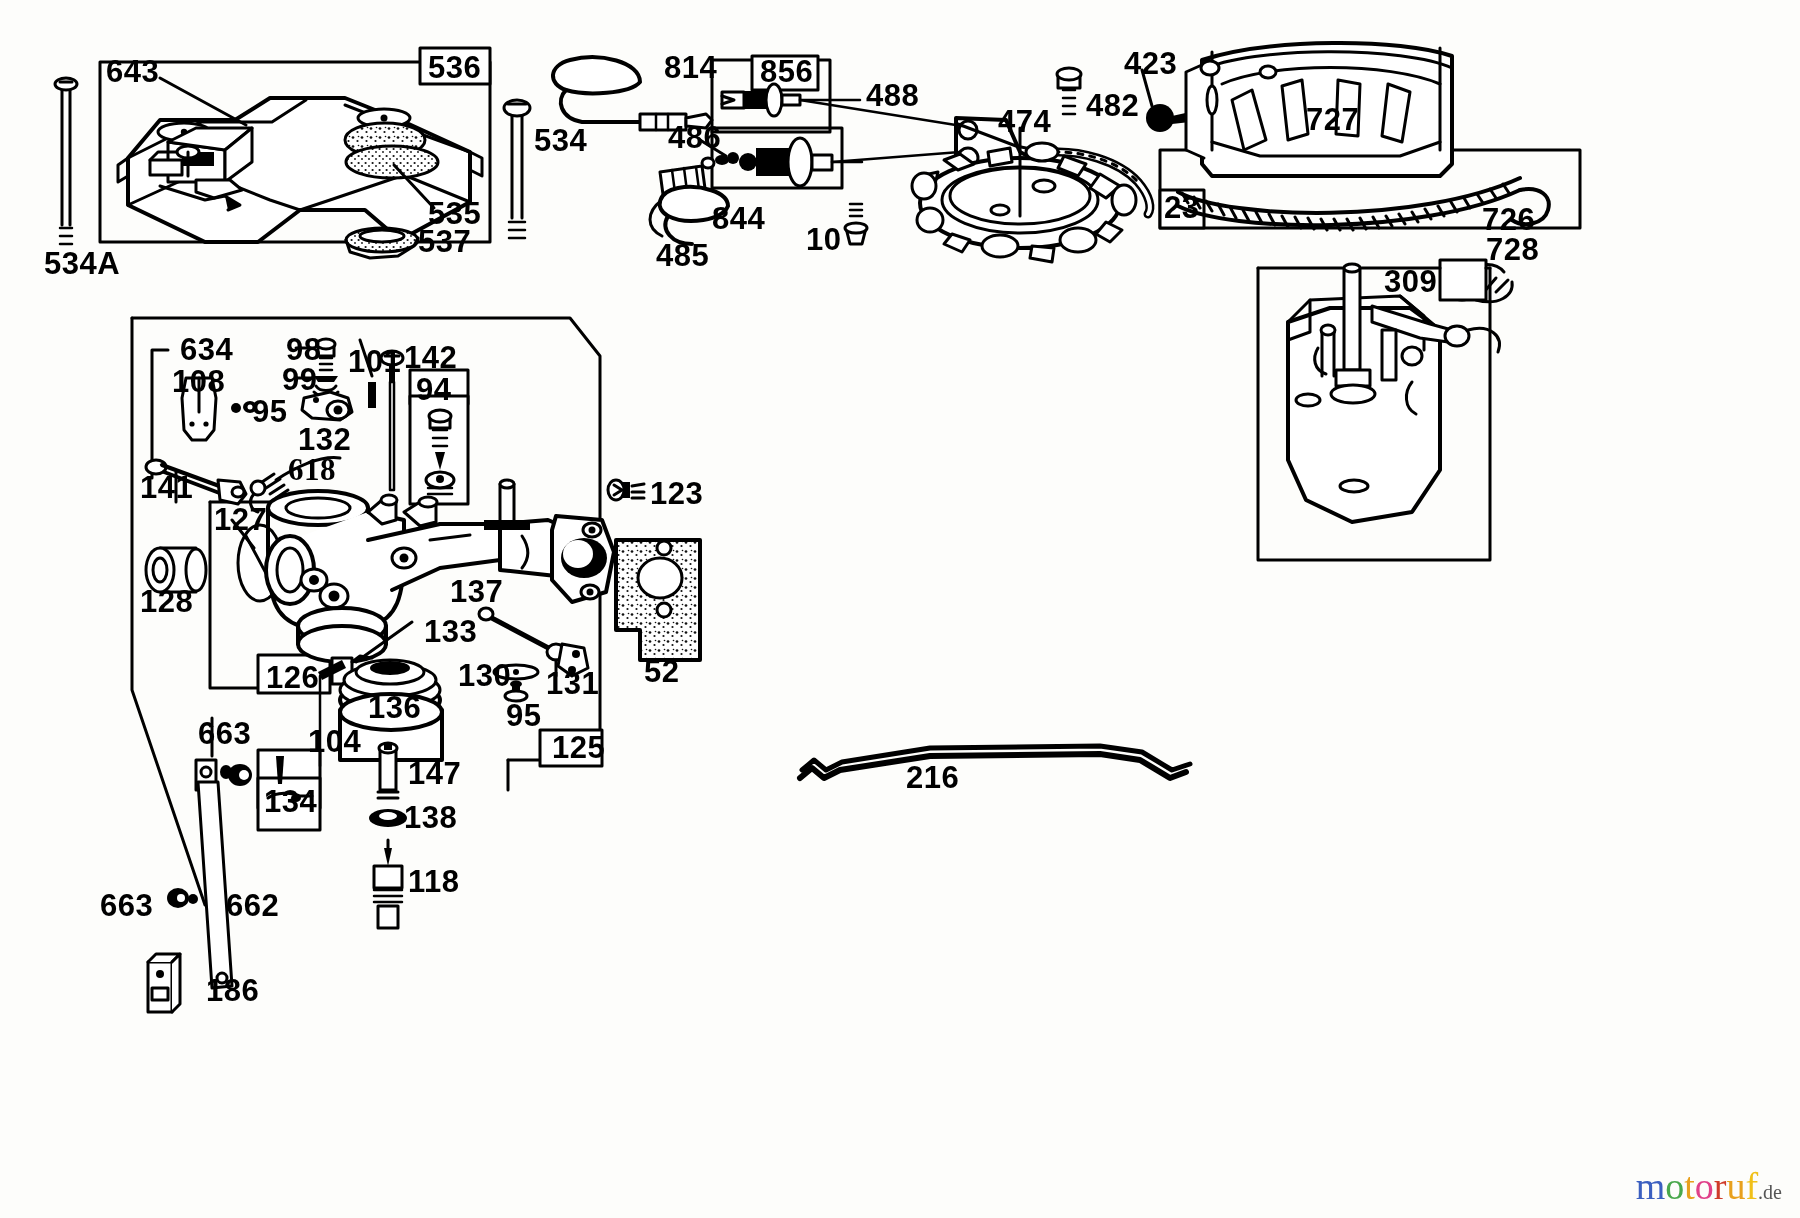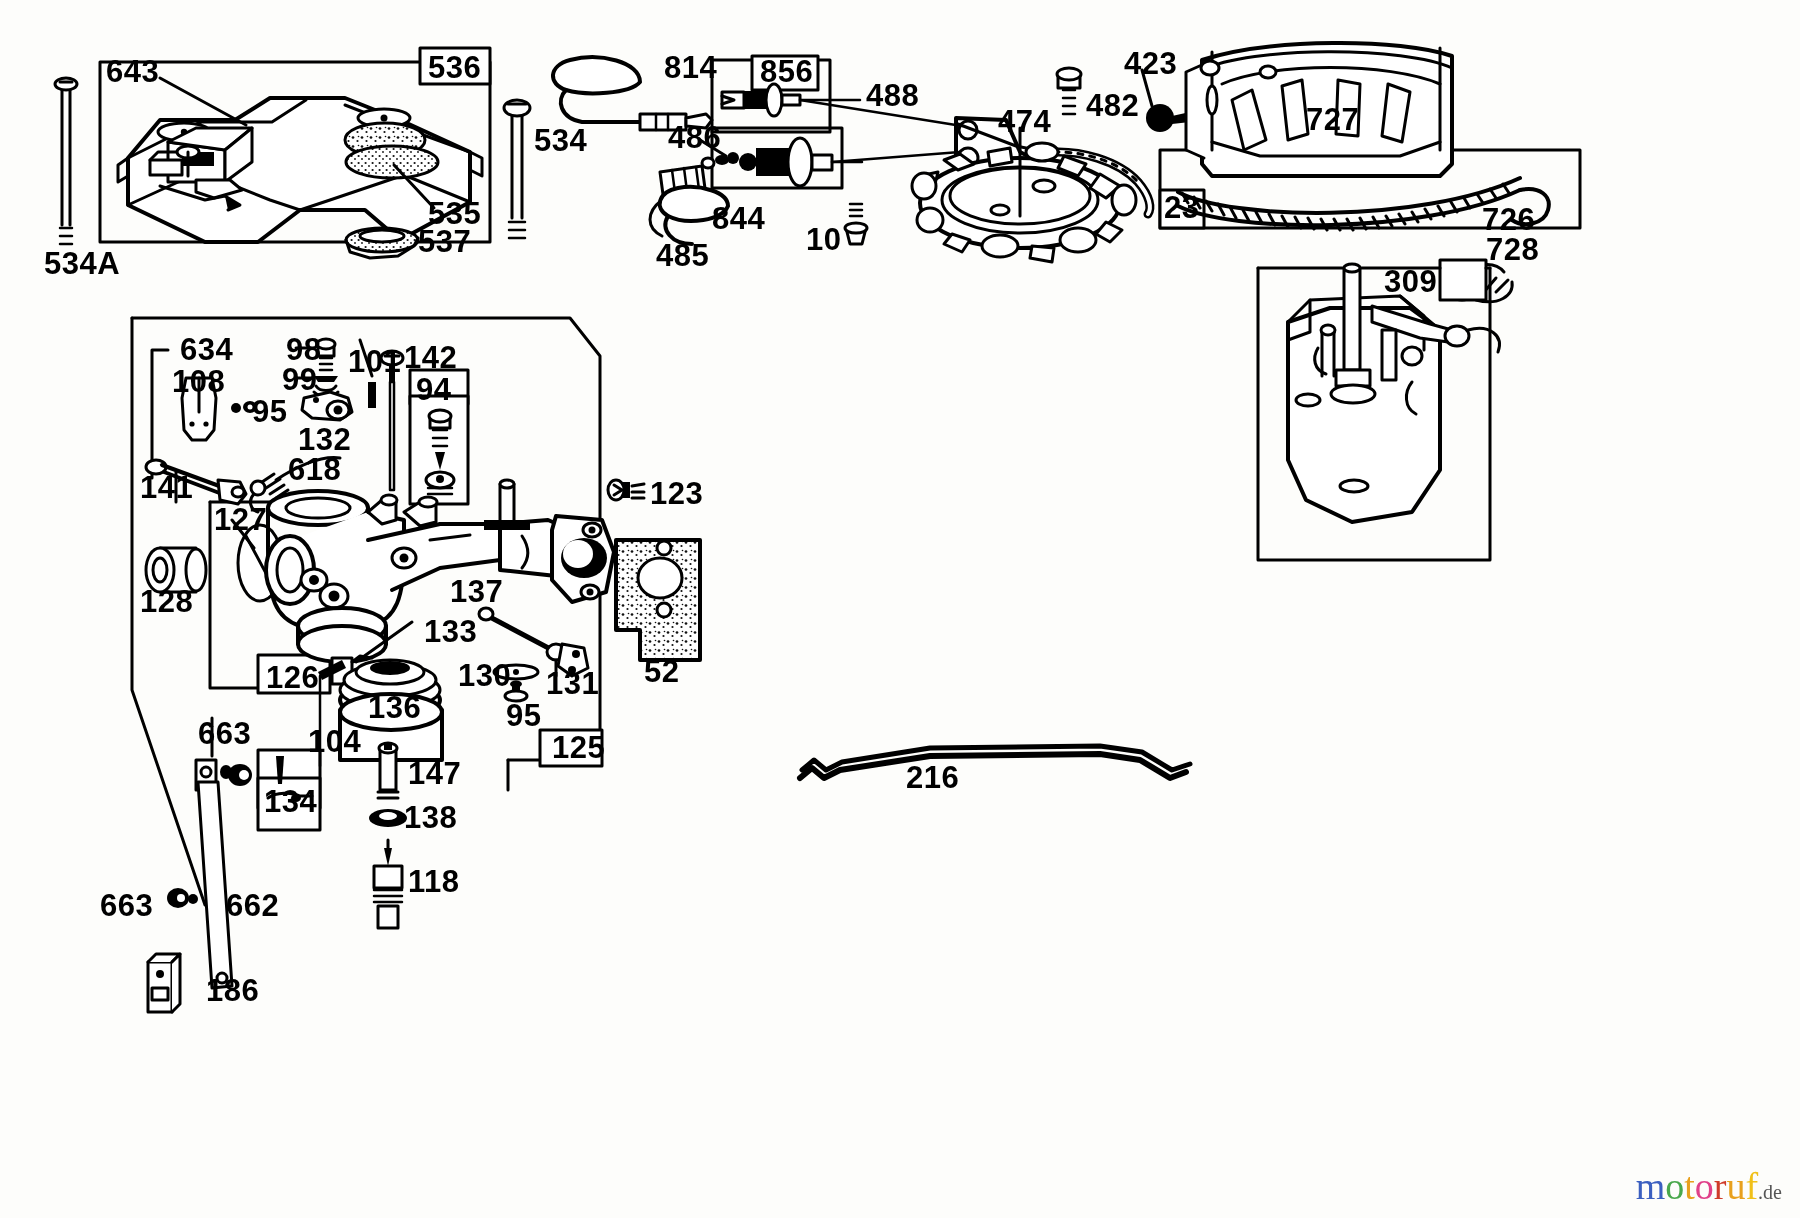--- a/index.html
+++ b/index.html
@@ -519,21 +519,21 @@
 
   <div class="lbl n" style="left:180px;top:334px;">634</div>
   <div class="lbl n" style="left:172px;top:366px;">108</div>
   <div class="lbl n" style="left:286px;top:334px;">98</div>
   <div class="lbl n" style="left:282px;top:364px;">99</div>
   <div class="lbl n" style="left:348px;top:322px;margin-top:24px;">101</div>
   <div class="lbl n" style="left:404px;top:342px;">142</div>
   <div class="lbl n" style="left:416px;top:374px;text-align:right;">94</div>
   <div class="lbl n" style="left:252px;top:396px;">95</div>
   <div class="lbl n" style="left:298px;top:424px;">132</div>
-  <div class="lbl n" style="left:288px;top:454px;">618</div>
+  <div class="lbl n" style="left:288px;top:454px;font-family:Liberation Serif, serif;">618</div>
   <div class="lbl n" style="left:140px;top:472px;">141</div>
   <div class="lbl n" style="left:214px;top:504px;">127</div>
   <div class="lbl n" style="left:140px;top:586px;text-align:right;">128</div>
   <div class="lbl n" style="left:650px;top:478px;">123</div>
   <div class="lbl n" style="left:450px;top:576px;">137</div>
   <div class="lbl n" style="left:424px;top:616px;">133</div>
   <div class="lbl n" style="left:266px;top:662px;">126</div>
   <div class="lbl n" style="left:458px;top:660px;">130</div>
   <div class="lbl n" style="left:546px;top:668px;">131</div>
   <div class="lbl n" style="left:644px;top:656px;">52</div>

